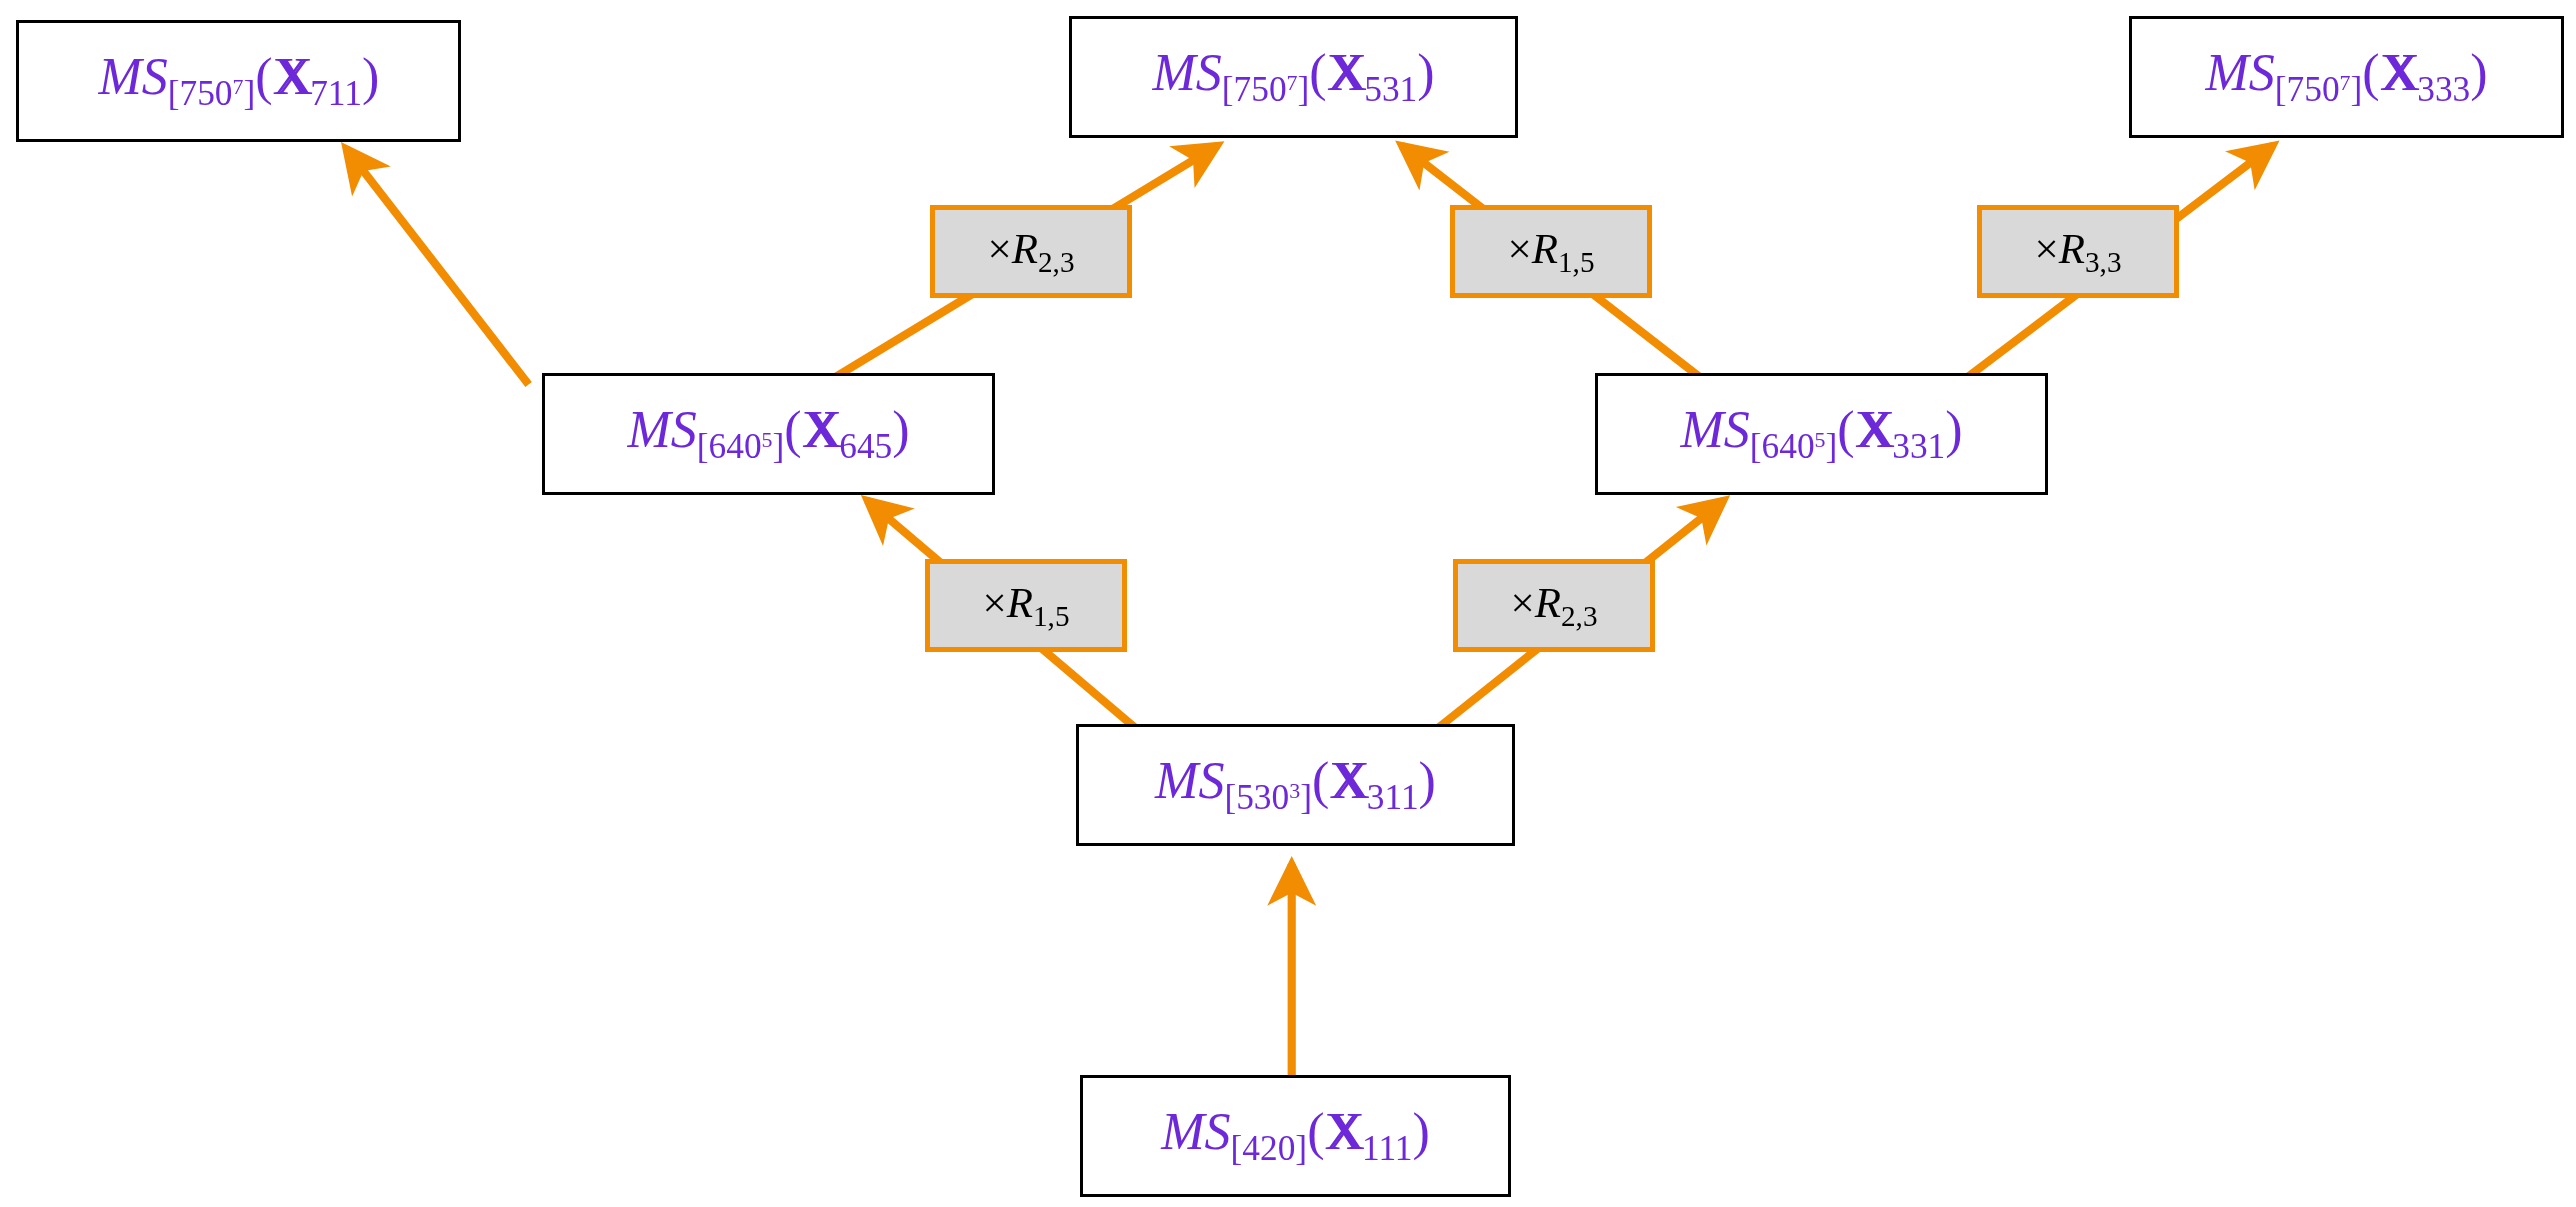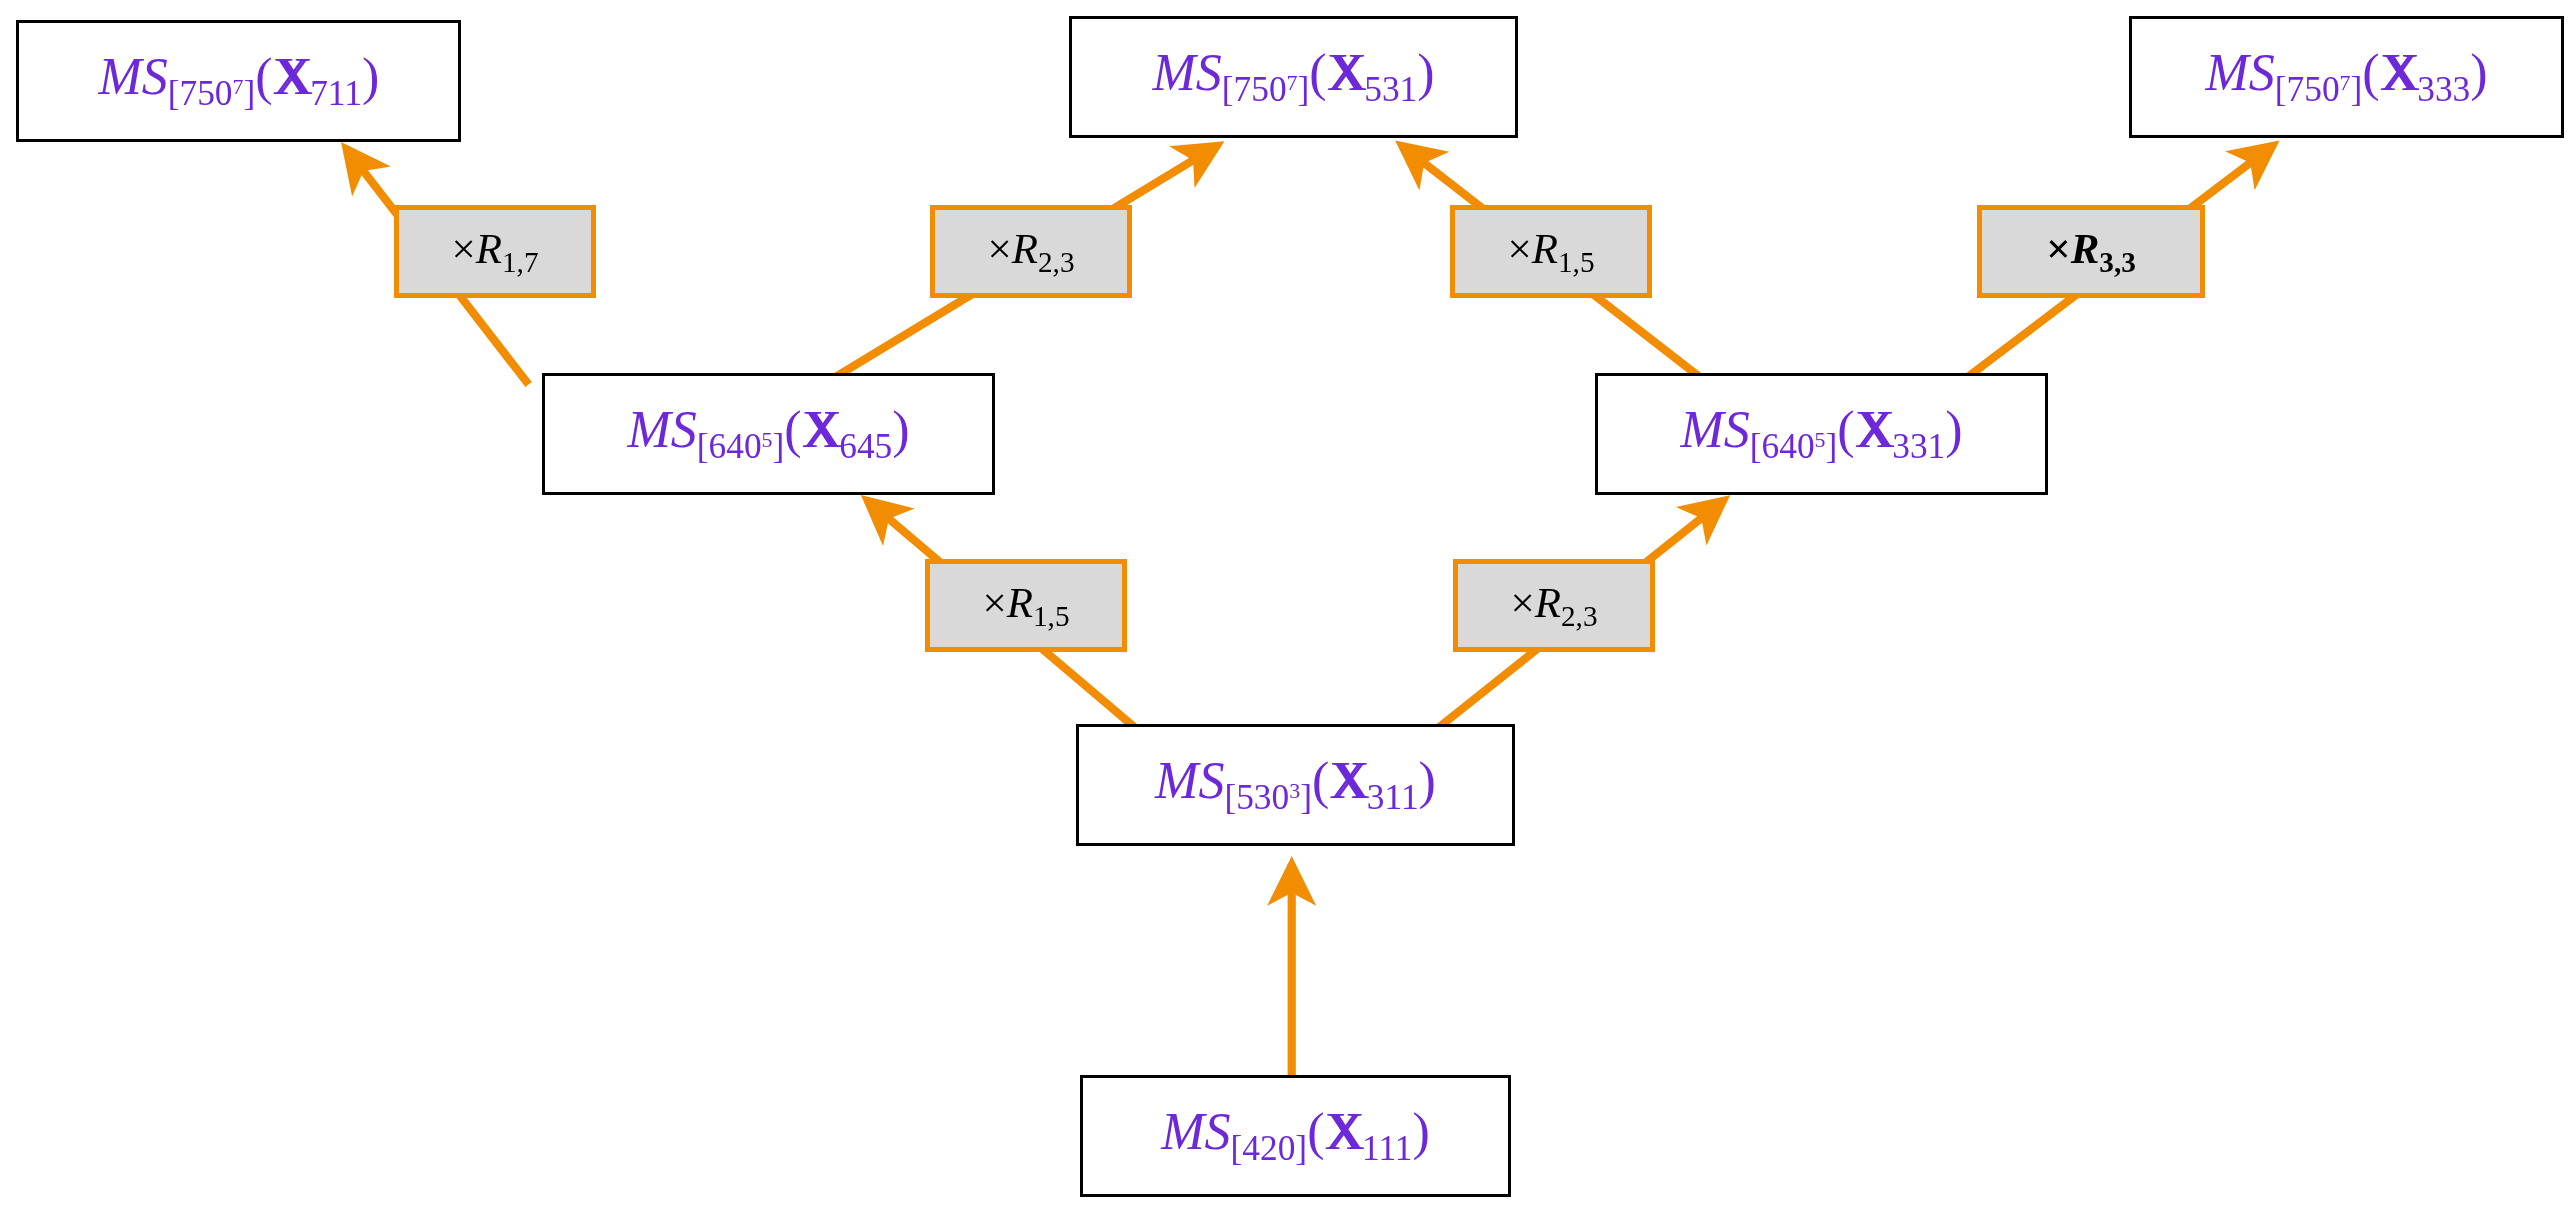--- a/index.html
+++ b/index.html
@@ -110,39 +110,34 @@
       <span class="it">MS</span><sub><span class="brk">[530</span><sup>3</sup><span class="brk">]</span></sub><span class="paren">(</span><span class="bb"><span style="position: relative; display: inline-block;">X<span style="position: absolute; left: 0.055em; top: 0px;">X</span></span></span><sub>311</sub><span class="paren">)</span>
     </span>
   </div>
 
   <div class="node" style="left:1080px; top:1075px; width:431px; height:122px; font-size:52px;">
     <span class="math">
       <span class="it">MS</span><sub><span class="brk">[420</span><sup></sup><span class="brk">]</span></sub><span class="paren">(</span><span class="bb"><span style="position: relative; display: inline-block;">X<span style="position: absolute; left: 0.055em; top: 0px;">X</span></span></span><sub>111</sub><span class="paren">)</span>
     </span>
   </div>
 
-  <div class="oplabel" style="left:394px;  top:205px; width:202px; height:93px; font-size:43px;">
-    <span class="math">
-      <span class="times">×</span><span class="it">R</span><sub>1,7</sub>
-    </span>
-  </div>
 
   <div class="oplabel" style="left:930px; top:205px; width:202px; height:93px; font-size:43px;">
     <span class="math">
       <span class="times">×</span><span class="it">R</span><sub>2,3</sub>
     </span>
   </div>
 
   <div class="oplabel" style="left:1450px; top:205px; width:202px; height:93px; font-size:43px;">
     <span class="math">
       <span class="times">×</span><span class="it">R</span><sub>1,5</sub>
     </span>
   </div>
 
-  <div class="oplabel" style="left:1977px; top:205px; width:228px; height:93px; font-size:43px;font-weight:bold;">
+  <div class="oplabel" style="left:1977px; top:205px; width:202px; height:93px; font-size:43px;">
     <span class="math">
       <span class="times">×</span><span class="it">R</span><sub>3,3</sub>
     </span>
   </div>
 
   <div class="oplabel" style="left:925px; top:559px; width:202px; height:93px; font-size:43px;">
     <span class="math">
       <span class="times">×</span><span class="it">R</span><sub>1,5</sub>
     </span>
   </div>

